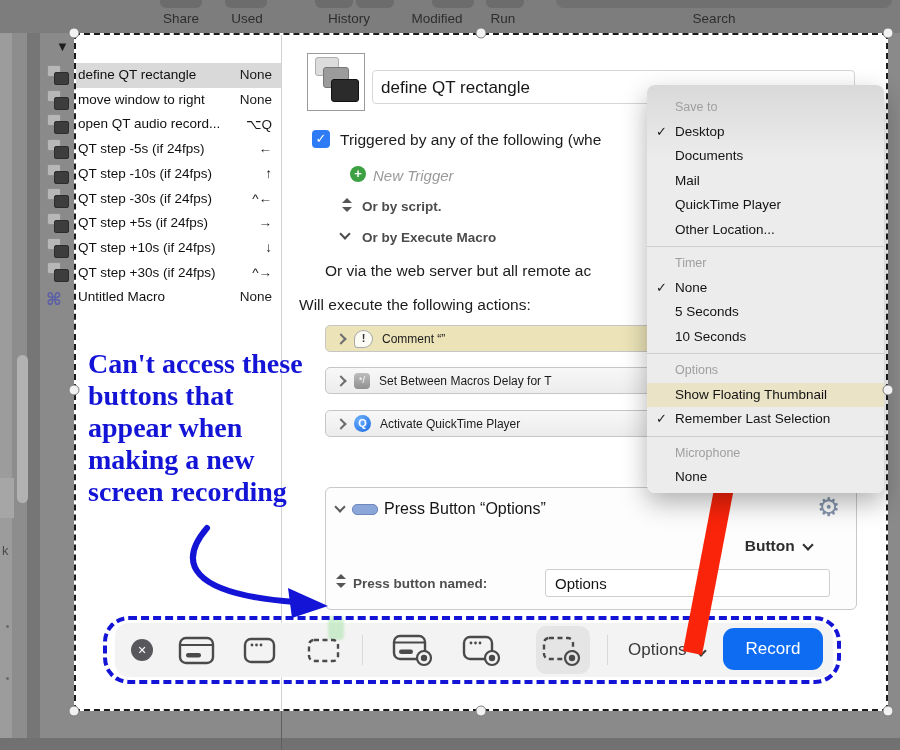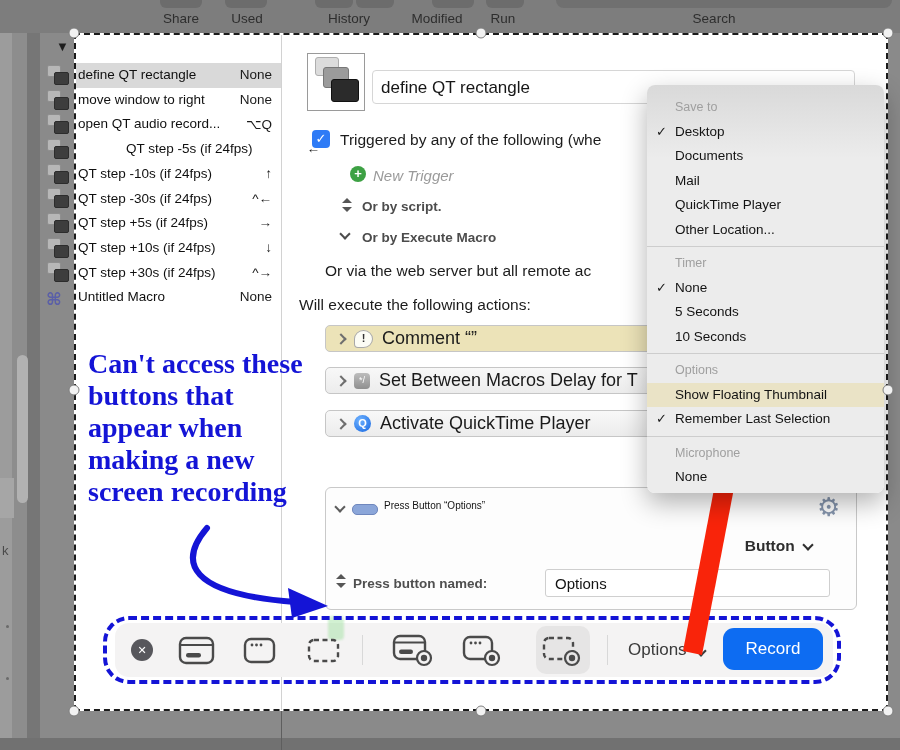--- a/index.html
+++ b/index.html
@@ -65,32 +65,32 @@
   .stepper{width:10px;height:14px;z-index:3;}
   .stepper i{position:absolute;left:0;width:0;height:0;border-left:5px solid transparent;border-right:5px solid transparent;}
   .stepper .up{top:0;border-bottom:5px solid #565656;}
   .stepper .dn{bottom:0;border-top:5px solid #565656;}
   .chev{width:8px;height:8px;border-right:2px solid #6e6e6e;border-bottom:2px solid #6e6e6e;box-sizing:border-box;z-index:3;}
   .chev.r{transform:rotate(-45deg);}
   .chev.d{transform:rotate(45deg);}
 
   
   .arow{left:325px;width:532px;height:27px;border:1px solid #c6c6c6;border-radius:5px;box-sizing:border-box;background:linear-gradient(#f8f8f8,#ececec);display:flex;align-items:center;gap:9px;padding-left:11px;z-index:3;}
-  .arow .lbl{font-size:18px;color:#1b1b1b;white-space:nowrap;}
+  .arow .lbl{font-size:12px;color:#1b1b1b;white-space:nowrap;}
   .arow.yellow{background:var(--comment-yellow,#ece3b8);}
   .ic-comment{width:17px;height:16px;background:#fcfcf4;border:1px solid #a8a8a8;border-radius:50% 50% 50% 4px;text-align:center;line-height:15px;font-size:11px;font-weight:bold;color:#333;}
   .ic-delay{width:16px;height:16px;background:linear-gradient(#bdbdbd,#8f8f8f);border-radius:4px;color:#fff;font-size:9px;text-align:center;line-height:15px;}
   .ic-qt{width:17px;height:17px;border-radius:50%;background:radial-gradient(circle at 35% 30%,#6db1ff,#1666e0);color:#fff;font-size:11px;font-weight:bold;text-align:center;line-height:17px;}
   .ic-menu{width:15px;height:16px;background:#fff;border:1px solid #999;border-radius:2px;position:relative;}
   .ic-menu i{position:absolute;left:2px;right:2px;height:1.5px;background:#7a9ac9;}
 
   
   .pbox{left:325px;top:487px;width:532px;height:123px;border:1px solid #c9c9c9;border-radius:6px;box-sizing:border-box;background:#fdfdfd;z-index:3;}
   .pill{left:352px;top:504px;width:26px;height:11px;border-radius:5px;background:#8ba6d9;border:1px solid #6f87bd;box-sizing:border-box;z-index:4;}
-  .pheader{left:384px;top:500px;font-size:10px;color:#151515;z-index:4;white-space:nowrap;}
+  .pheader{left:384px;top:500px;font-size:16px;color:#151515;z-index:4;white-space:nowrap;}
   .gear{left:817px;top:492px;font-size:26px;color:#8595ad;z-index:4;}
   .btn-dd{right:calc(900px - 812px);top:537px;font-size:15.5px;font-weight:bold;color:#2e2e2e;z-index:4;}
   .pb-label{left:353px;top:576px;font-size:13.5px;font-weight:bold;color:#4f4f4f;z-index:4;}
   .pfield{left:545px;top:569px;width:285px;height:28px;background:#fff;border:1px solid #cfcfcf;border-radius:3px;box-sizing:border-box;z-index:4;}
   .pfield span{position:absolute;left:9px;top:5px;font-size:15px;color:#141414;}
 
   
   .menu{left:647px;top:85px;width:237px;height:408px;border-radius:8px;background:linear-gradient(#d9d9d9,#ececec 18%,#ececec);box-shadow:0 10px 26px rgba(0,0,0,.3);z-index:20;padding-top:10px;box-sizing:border-box;}
   .menu .hdr{height:24.5px;padding-left:28px;font-size:12.5px;color:#9f9f9f;line-height:24.5px;}
   .menu .item{position:relative;height:24.5px;padding-left:28px;font-size:13.5px;color:#131313;line-height:24.5px;}
@@ -194,21 +194,21 @@
       <span class="sc">None</span>
     </div>
   <div class="abs mrow" style="top:87.7px;">
       <span class="nm">move window to right</span>
       <span class="sc">None</span>
     </div>
   <div class="abs mrow" style="top:112.4px;">
       <span class="nm">open QT audio record...</span>
       <span class="sc">⌥Q</span>
     </div>
-  <div class="abs mrow" style="top:137.1px;margin-left:48px;">
+  <div class="abs mrow" style="top:137.1px;">
       <span class="nm">QT step -5s (if 24fps)</span>
       <span class="sc">←</span>
     </div>
   <div class="abs mrow" style="top:161.8px;">
       <span class="nm">QT step -10s (if 24fps)</span>
       <span class="sc">↑</span>
     </div>
   <div class="abs mrow" style="top:186.5px;">
       <span class="nm">QT step -30s (if 24fps)</span>
       <span class="sc">^←</span>

